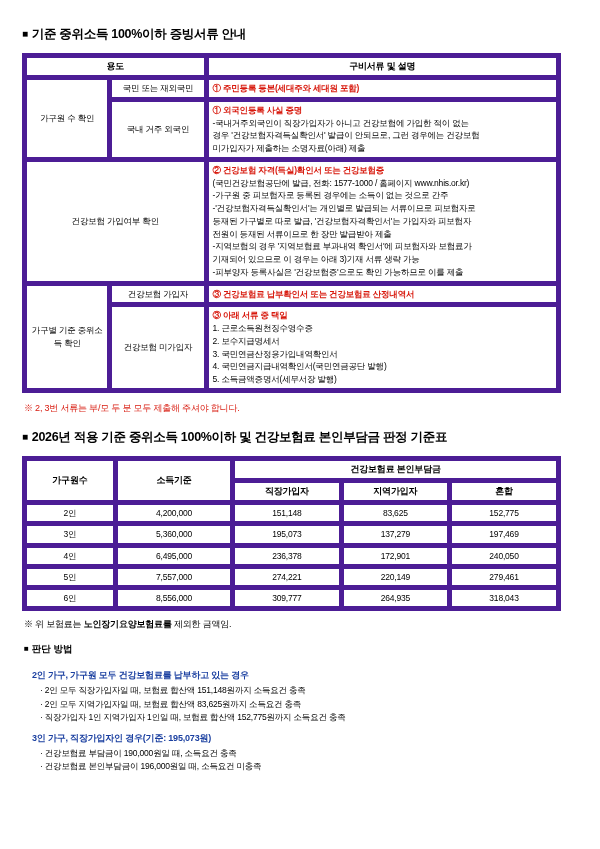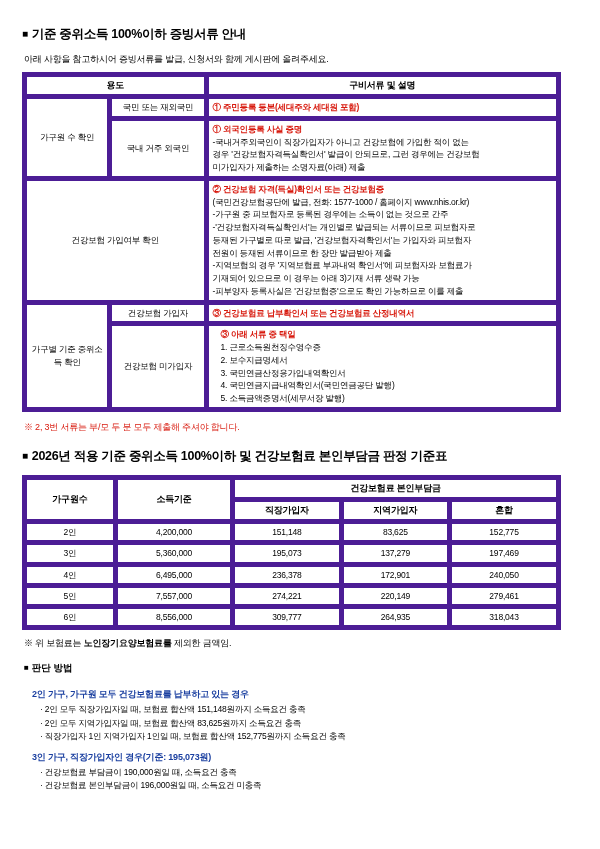--- a/index.html
+++ b/index.html
@@ -90,32 +90,31 @@
   .case-line {
     font-size: 8.5px;
     margin-left: 8px;
     line-height: 1.55;
     letter-spacing: -0.2px;
   }
   .cell-lines div { line-height: 1.5; }
   .tbl2 { width: 86%; margin: 0 auto; }
   .money { text-align: center; }
   .tight { line-height: 1.4; }
-  .num-list div { line-height: 1.5; margin-left: 8px; }
+  .num-list div { line-height: 1.5; }
 </style>
 </head>
 <body>
 
 <div class="page">
 
   <div class="sec-head">
     <span class="bullet">■</span><span>기준 중위소득 100%이하 증빙서류 안내</span>
   </div>
 
-  <div class="intro">아래 사항을 참고하시어 증빙서류를 발급, 신청서와 함께 게시판에 올려주세요.</div>
 
   <table class="grid">
     <colgroup>
       <col style="width:16%">
       <col style="width:18%">
       <col style="width:66%">
     </colgroup>
     <tbody>
       <tr>
         <th colspan="2">용도</th>

